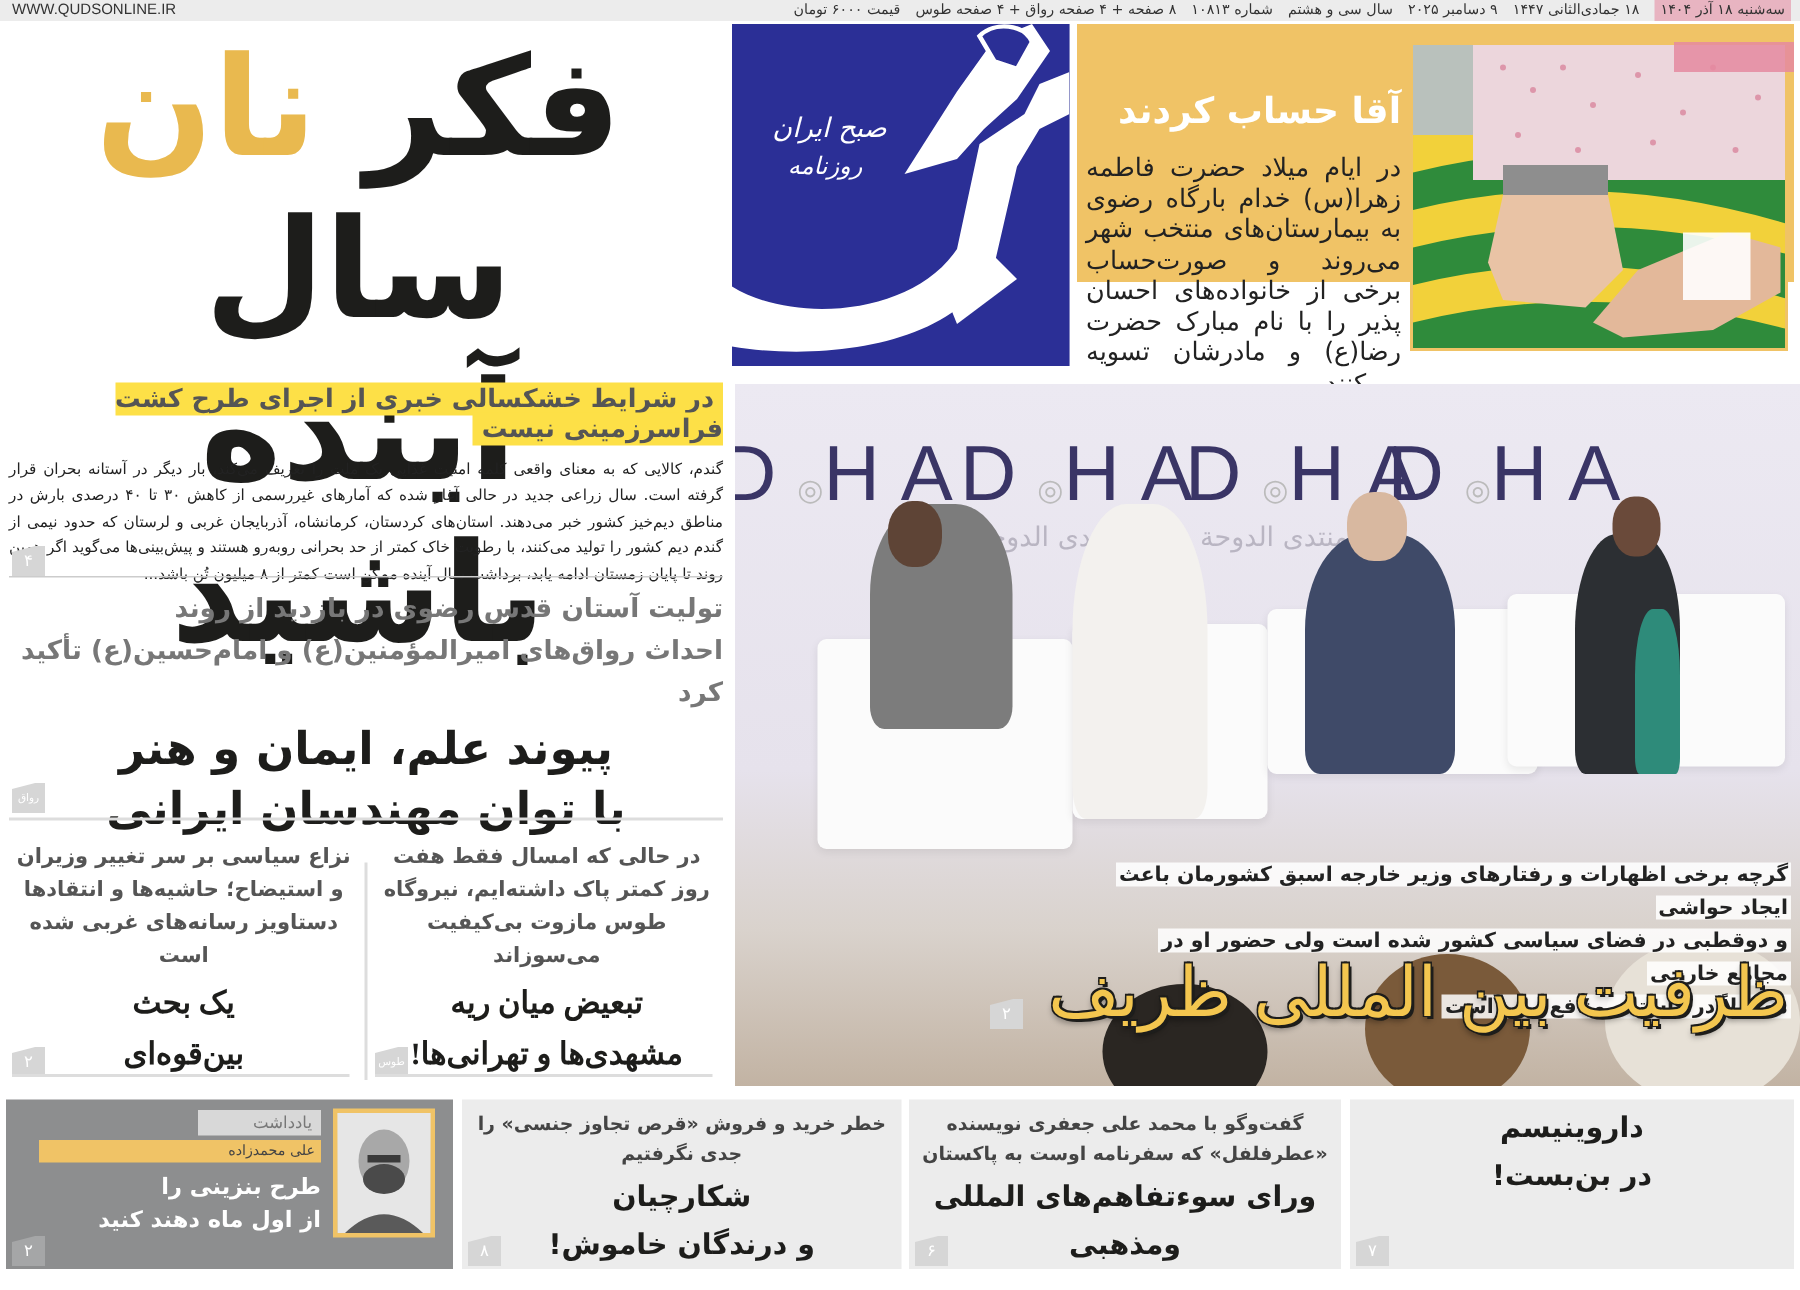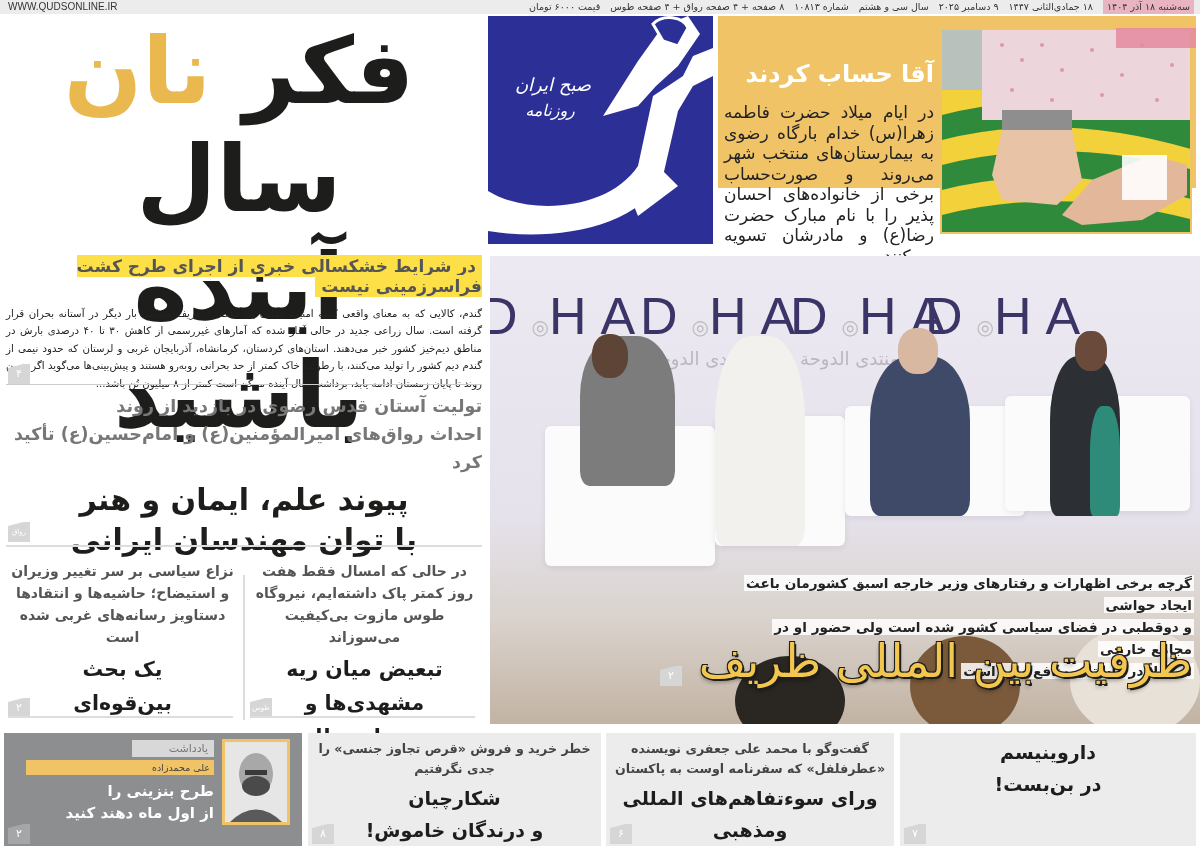--- a/index.html
+++ b/index.html
@@ -40,21 +40,21 @@
 
   
   .astan { position: absolute; left: 6px; top: 392px; width: 476px; direction: rtl; text-align: center; }
   .astan .kicker { font-size: 17.5px; line-height: 28px; color: #777; font-weight: bold; text-align: right; }
   .astan .headline { font-size: 30px; line-height: 40px; font-weight: bold; margin-top: 4px; color: #1d1d1b; }
   .astan-rule { position: absolute; left: 6px; top: 545px; width: 476px; height: 2px; background: #ddd; }
 
   
   .mini { position: absolute; top: 560px; width: 225px; direction: rtl; text-align: center; }
   .mini .kicker { font-size: 14px; line-height: 22px; color: #555; font-weight: bold; }
-  .mini .headline { font-size: 20.5px; line-height: 34px; font-weight: bold; margin-top: 4px; }
+  .mini .headline { font-size: 20.5px; line-height: 34px; font-weight: bold; margin-top: 4px; font-family: Liberation Serif, serif; }
   .mini-rule { position: absolute; top: 716px; height: 2px; background: #ddd; }
   .vsep { position: absolute; left: 243px; top: 575px; width: 2px; height: 145px; background: #ddd; }
 
   
   .photo-main { position: absolute; left: 490px; top: 256px; width: 710px; height: 468px; overflow: hidden; background: #e9e6ef; }
   .photo-main .backdrop { position: absolute; left: 0; top: 0; width: 710px; height: 468px; background: linear-gradient(#ece9f2 0%, #e6e2ec 55%, #d9d2cc 78%, #c2b3a3 100%); }
   .photo-main .doha { position: absolute; top: 30px; font-size: 52px; font-family: "Liberation Sans", sans-serif; color: #3a3566; letter-spacing: 14px; font-weight: normal; }
   .photo-main .doha-ar { position: absolute; top: 92px; font-size: 18px; color: #b9b5c2; direction: rtl; }
   .sofa { position: absolute; background: #fbfbfb; border-radius: 6px; box-shadow: 0 2px 6px rgba(0,0,0,0.08); }
   .person { position: absolute; border-radius: 40% 40% 10% 10%; }

